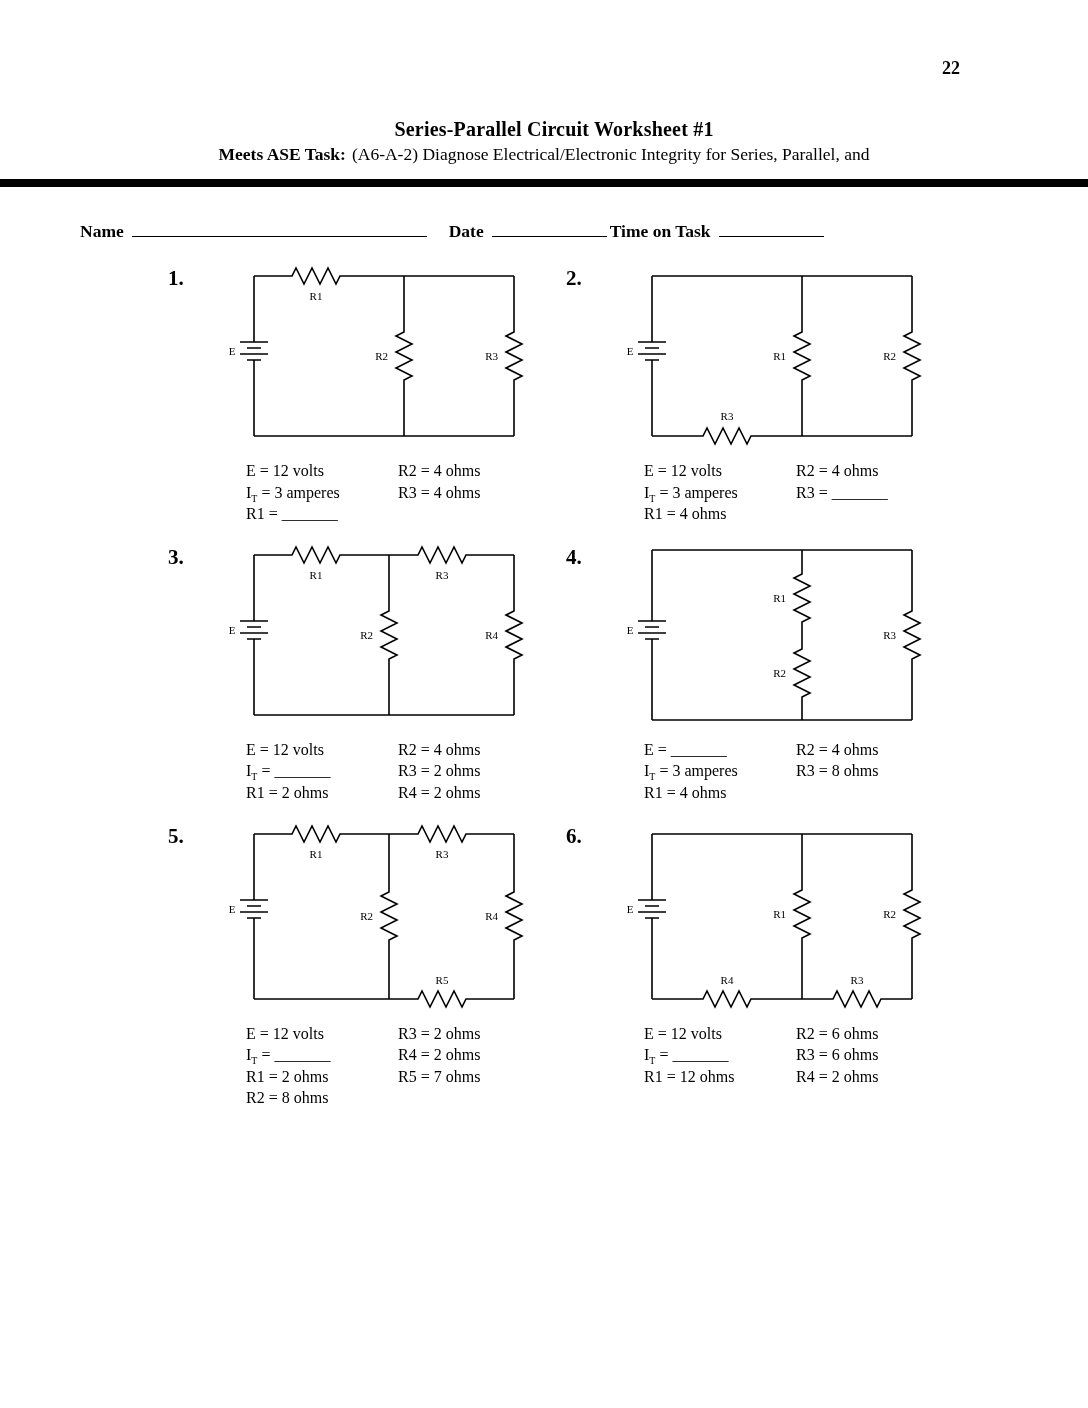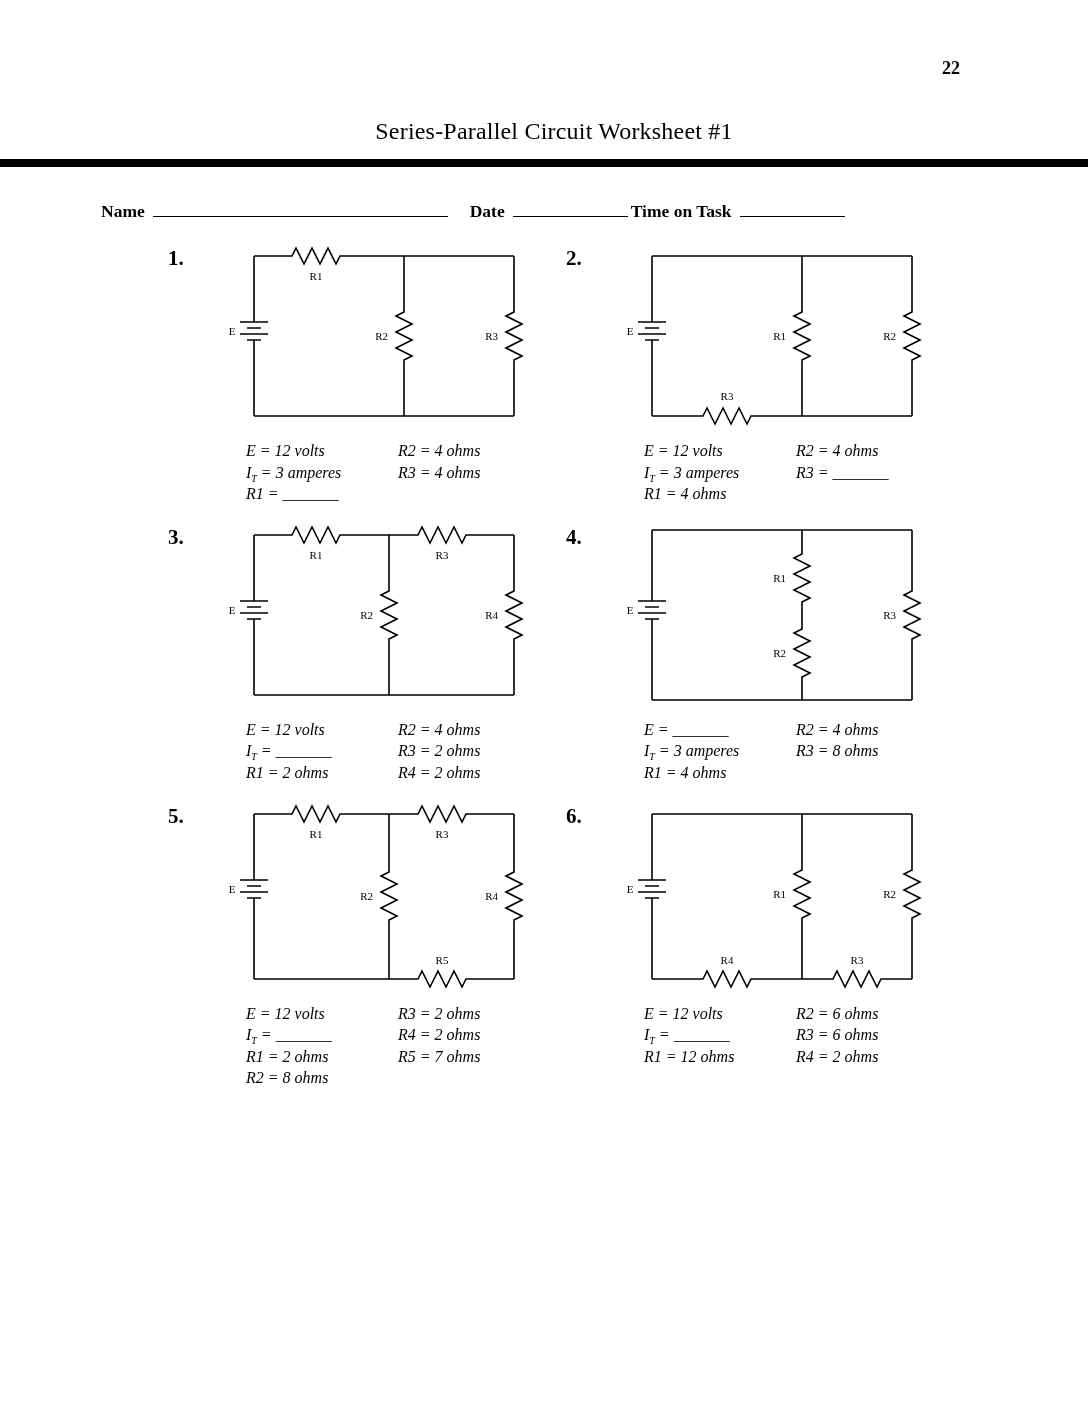--- a/index.html
+++ b/index.html
@@ -4,27 +4,27 @@
 <style>
   * { margin:0; padding:0; box-sizing:border-box; }
   html,body { background:#ffffff; }
   body {
     width:1088px; height:1408px;
     font-family:"Liberation Serif", serif;
     color:#000;
   }
   .page { position:relative; width:1088px; height:1164px; padding-top:118px; overflow:hidden; }
   .page-number { position:absolute; top:58px; right:128px; font-size:18px; font-weight:bold; }
-  .title { text-align:center; font-size:24px; font-weight:normal; letter-spacing:0.2px;padding-left:20px; }
+  .title { text-align:center; font-size:20px; font-weight:bold; letter-spacing:0.2px;padding-left:20px; }
   .subtitle { text-align:center; font-size:17.5px; margin-top:3px; }
   .subtitle .lbl { font-weight:bold; }
   .subtitle .rest { margin-left:6px; }
   .thick-rule { height:8px; background:#000; margin-top:14px; width:100%; }
 
-  .form-row { display:flex; align-items:baseline; padding:0 101px; font-size:17.5px; font-weight:bold; white-space:nowrap; }
+  .form-row { display:flex; align-items:baseline; padding:0 80px; font-size:17.5px; font-weight:bold; white-space:nowrap; }
   .form-row.first { margin-top:34px; }
   .form-row.second { margin-top:28px; }
   .blank { display:inline-block; height:5px; border-bottom:1.6px solid #000; }
   .ml8 { margin-left:8px; } .ml18 { margin-left:3px; } .ml22 { margin-left:22px; }
   .ml24 { margin-left:24px; } .ml26 { margin-left:26px; }
   .w295 { width:295px; } .w115 { width:115px; } .w105 { width:105px; }
   .w180 { width:180px; } .w160 { width:160px; }
   .eval-num { margin-left:30px; }
 
   .problems {
@@ -34,32 +34,35 @@
     grid-template-columns:398px 398px;
     row-gap:10px;
   }
   .problem { }
   .prob-head { display:flex; align-items:flex-start; }
   .prob-num { width:46px; font-size:21px; font-weight:bold; padding-top:10px; }
   .circuit { display:block; }
   .circuit path { stroke:#000; stroke-width:1.6; fill:none; }
   .circuit text { font-size:11px; font-family:"Liberation Serif", serif; fill:#000; }
 
-  .vals { display:flex; margin-left:78px; margin-top:4px; font-size:16px; line-height:1.35;font-style:italic; }
+  .vals { display:flex; margin-left:78px; margin-top:4px; font-size:16px; line-height:1.35; }
   .vals-left { width:152px; }
   .vals sub { font-size:0.62em; line-height:0; }
 </style>
 </head>
 <body>
 
 <div class="page">
 
   <div class="page-number">22</div>
 
   <h1 class="title">Series-Parallel Circuit Worksheet #1</h1>
+  <p class="subtitle">
+    <span class="lbl">Meets ASE Task:</span><span class="rest">(A6-A-2)  Diagnose Electrical/Electronic Integrity for Series, Parallel, and</span>
+  </p>
 
   <div class="thick-rule"></div>
 
   <div class="form-row first">
     <span>Name</span>
     <span class="blank w295 ml8"></span>
     <span class="ml22">Date</span>
     <span class="blank w115 ml8"></span>
     <span class="ml18">Time on Task</span>
     <span class="blank w105 ml8"></span>

